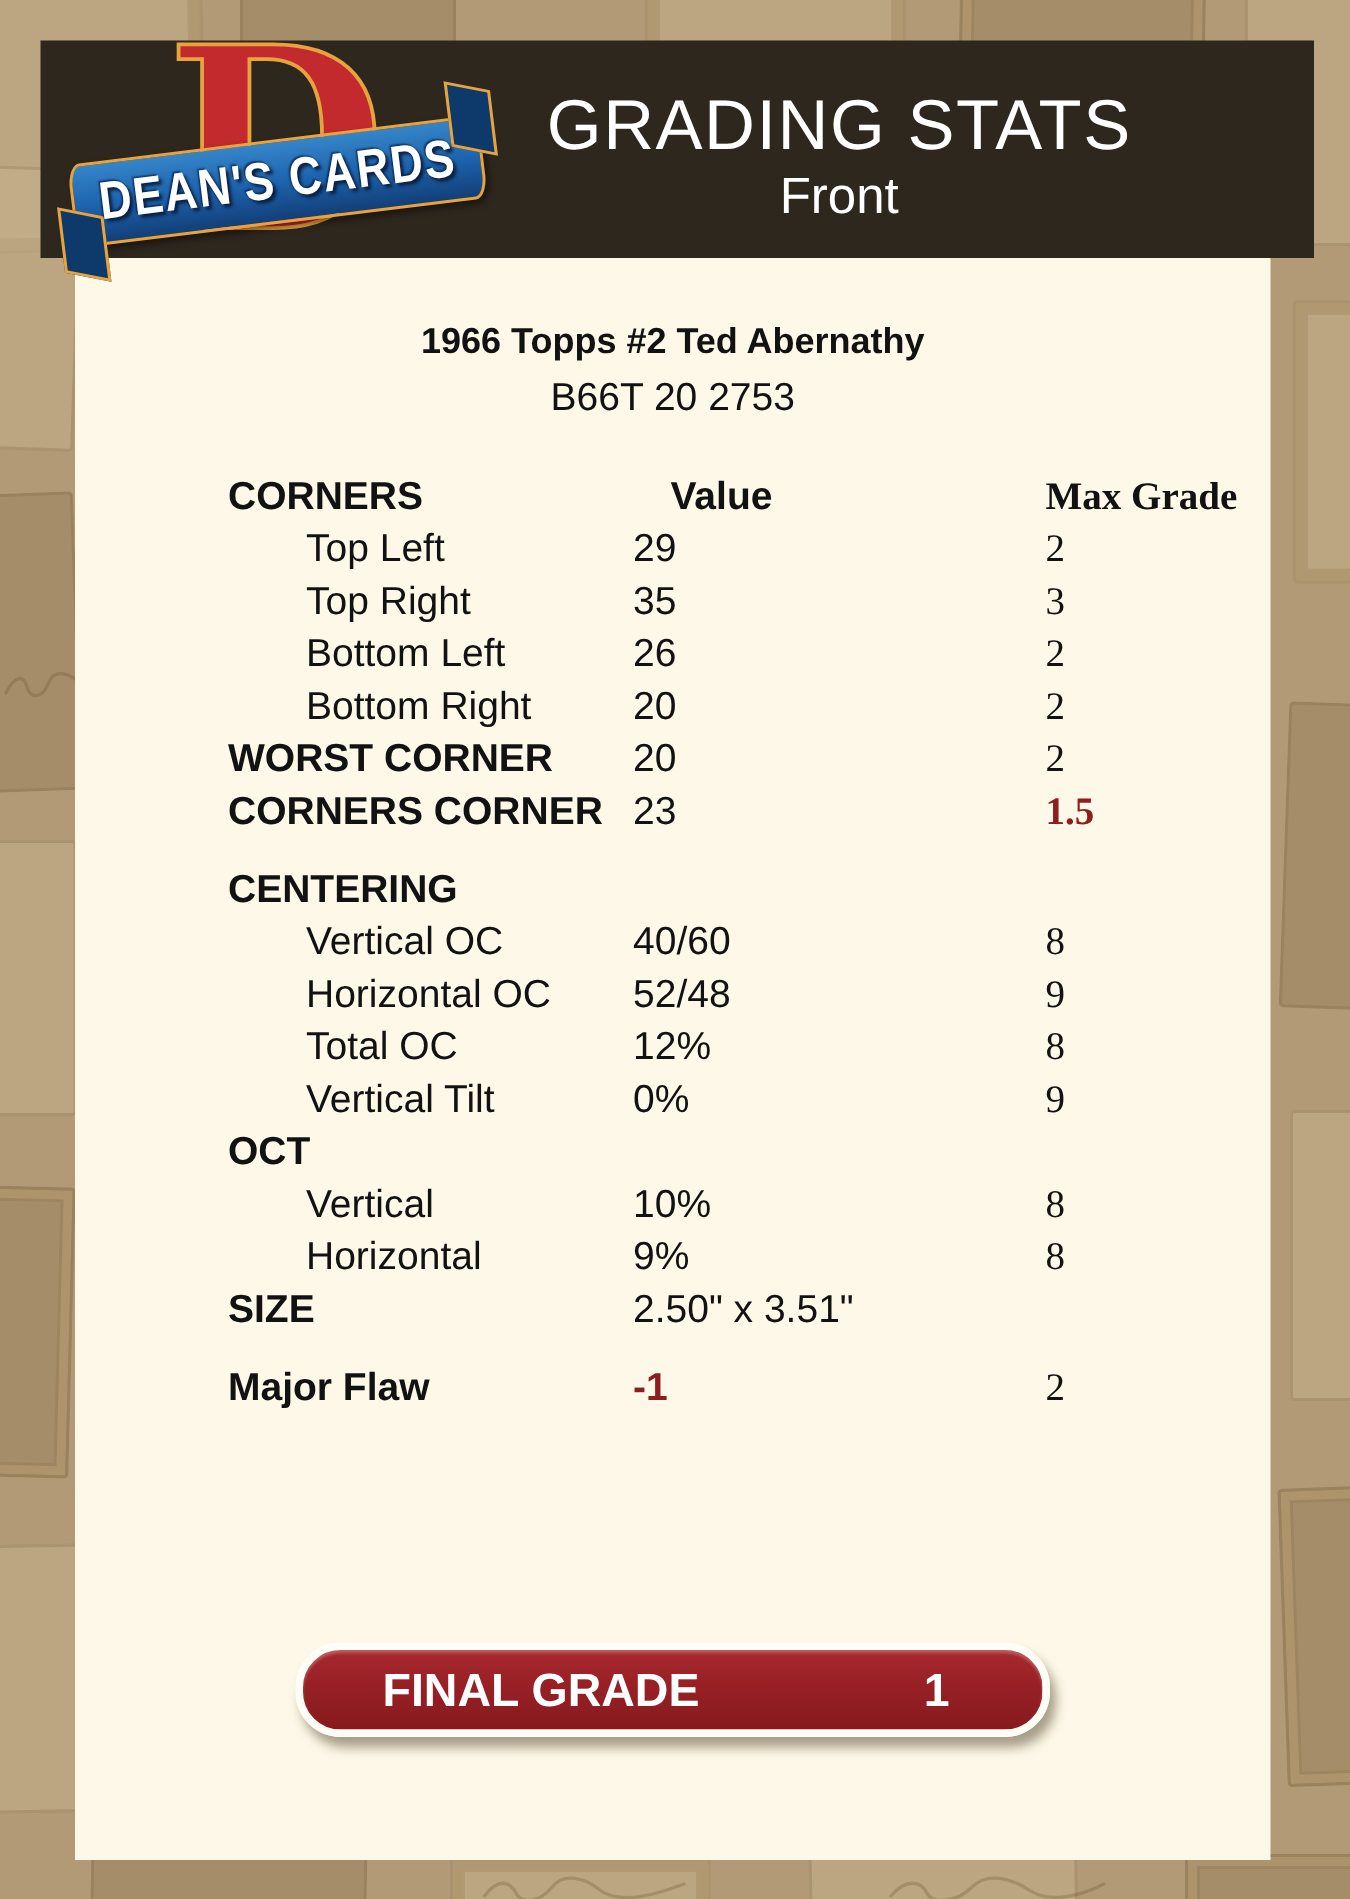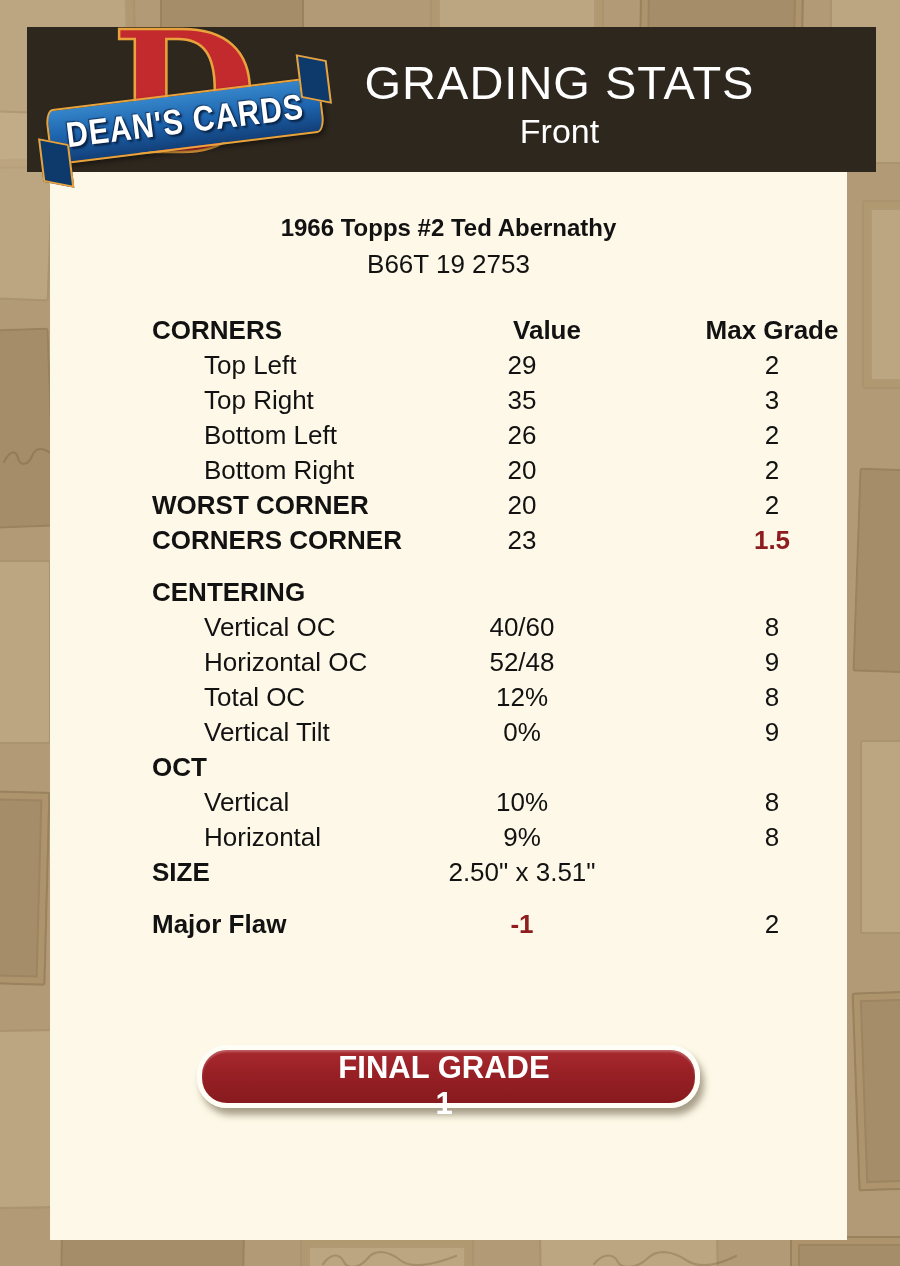--- a/index.html
+++ b/index.html
@@ -47,34 +47,34 @@
   .card-title{margin-top:40px;text-align:center;font-size:24px;font-weight:bold;line-height:32px;}
   .card-id{margin-top:4px;text-align:center;font-size:26px;line-height:32px;}
 
   
   .gtable{margin-top:33px;}
   .trow{display:grid;grid-template-columns:270px 200px 75px 150px;height:35px;line-height:35px;padding-left:102px;}
   .trow.gap{margin-top:17px;}
   .cell{font-size:26px;white-space:nowrap;}
   .cell.label{text-align:left;}
   .cell.label.indent{padding-left:52px;}
-  .cell.value{text-align:center;}
-  .cell.grade{text-align:center;}
+  .cell.value{text-align:left;}
+  .cell.grade{font-family:Liberation Serif, serif;}
   .bold{font-weight:bold;}
   .trow.head .cell{font-weight:bold;}
   .trow.head .cell.value{transform:translateX(25px);}
   .cell.accent{color:var(--accent);font-weight:bold;}
 
   
-  .final{position:absolute;left:147px;top:873px;width:503px;height:63px;box-sizing:border-box;
+  .final{position:absolute;left:147px;top:923px;width:503px;height:63px;box-sizing:border-box;
          border:5px solid var(--button-border);border-radius:30px;
          background:linear-gradient(180deg,#a8292f 0%,var(--button-red) 45%,#871a1e 100%);
          box-shadow:4px 7px 7px rgba(110,98,75,.6), inset 0 2px 2px rgba(255,255,255,.25);
          display:flex;align-items:center;justify-content:space-between;
-         padding:0 62px 0 53px;color:#fff;font-size:31px;font-weight:bold;cursor:pointer;flex-direction:column;}
+         padding:0 62px 0 53px;color:#fff;font-size:31px;font-weight:bold;cursor:pointer;}
 </style>
 </head>
 <body>
 
 <div class="stage">
 
   <div class="collage">
     <div class="ccard inner" style="left:-18px;top:-36px;width:150px;height:200px;transform:rotate(-1deg);"></div>
     <div class="ccard dark" style="left:160px;top:-44px;width:140px;height:190px;"></div>
     <div class="ccard inner" style="left:430px;top:-150px;width:170px;height:200px;"></div>
@@ -112,21 +112,21 @@
       </div>
     </div>
     <div class="head-titles">
       <div class="head-title">GRADING STATS</div>
       <div class="head-sub">Front</div>
     </div>
   </header>
 
   <main class="sheet">
     <div class="card-title">1966 Topps #2 Ted Abernathy</div>
-    <div class="card-id">B66T 19 2753</div>
+    <div class="card-id">B66T 20 2753</div>
 
     <div class="gtable">
         <div class="trow head">
           <div class="cell label">CORNERS</div>
           <div class="cell value">Value</div>
           <div class="cell gapcol"></div>
           <div class="cell grade">Max Grade</div>
         </div>
         <div class="trow">
           <div class="cell label indent">Top Left</div>

